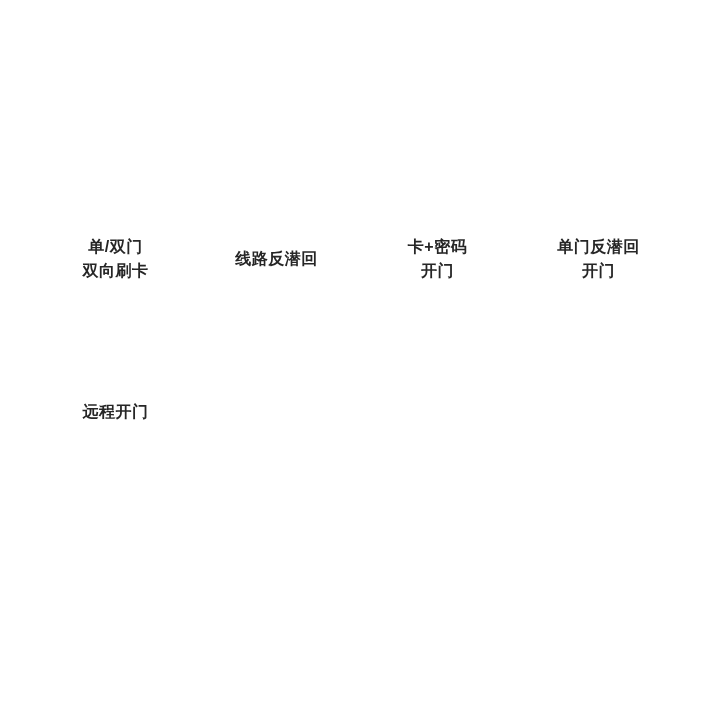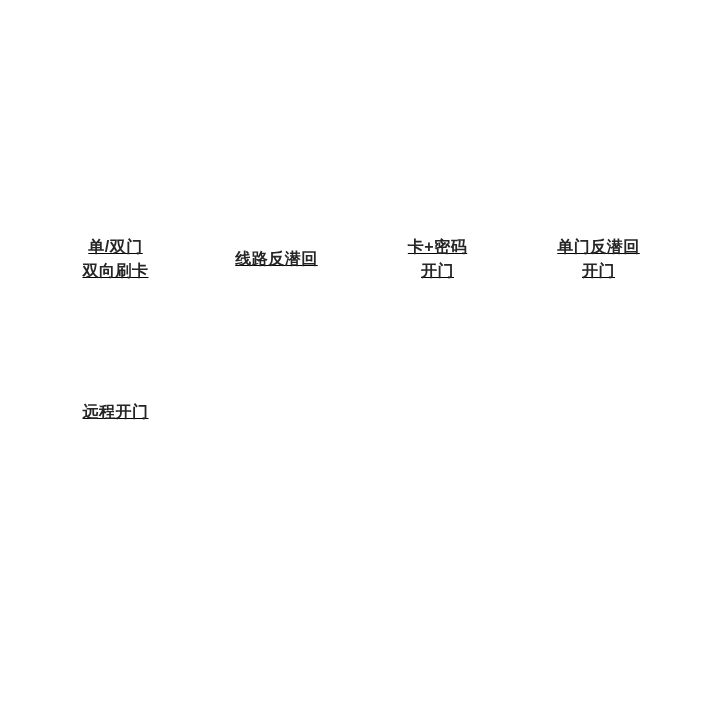--- a/index.html
+++ b/index.html
@@ -18,21 +18,20 @@
 
     
     .feature-grid {
       position: absolute;
       left: 35px;
       top: 182px;
       width: 644px;
       display: grid;
       grid-template-columns: repeat(4, 161px);
       grid-auto-rows: 153px;
-      text-decoration: underline;
     }
     .feature-cell {
       display: flex;
       align-items: center;
       justify-content: center;
     }
     .feature-label {
       font-size: 16px;
       font-weight: bold;
       color: #262626;

